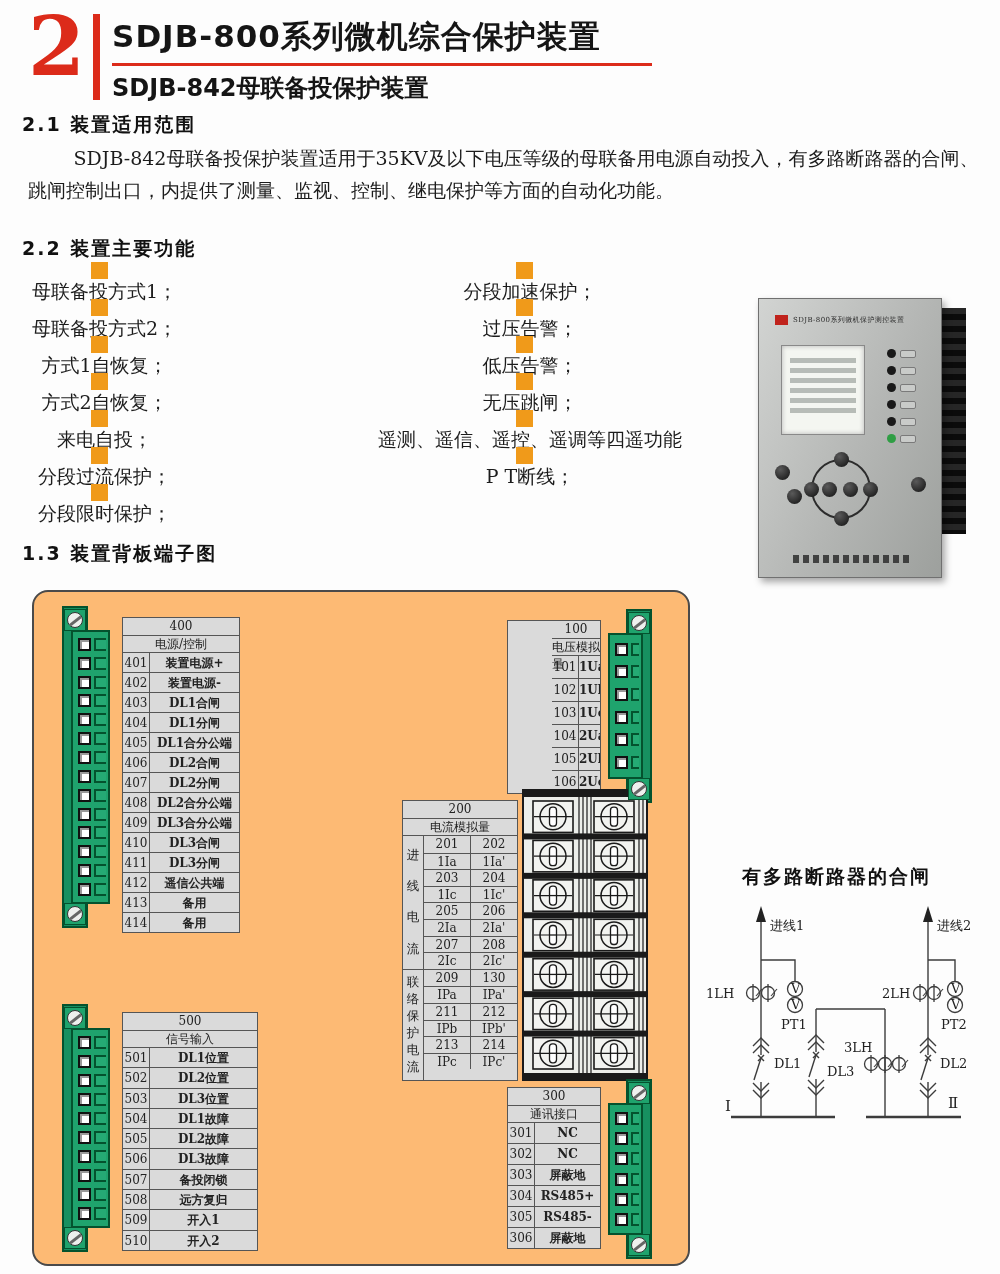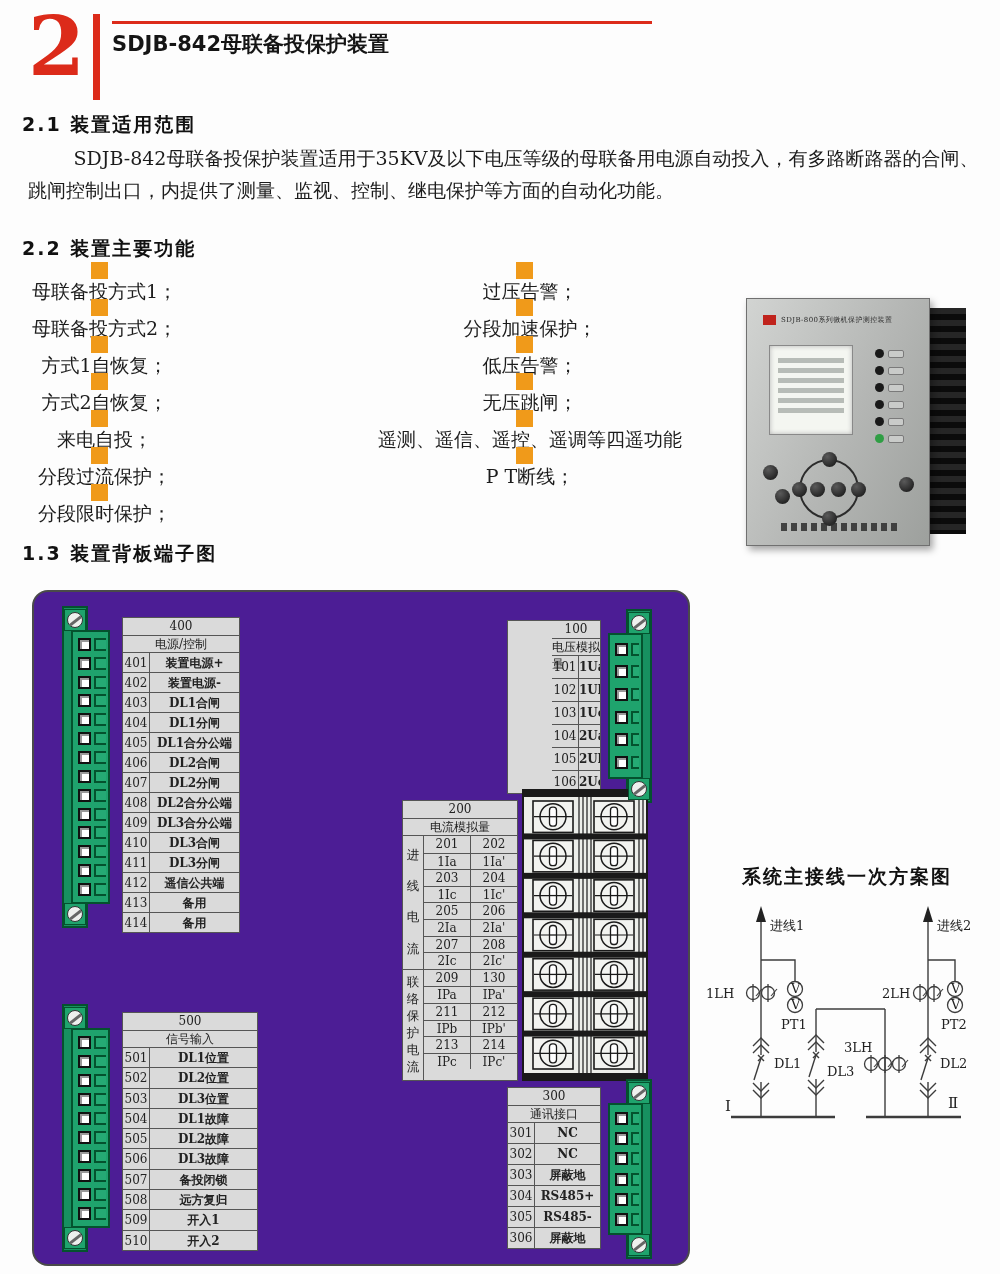--- a/index.html
+++ b/index.html
@@ -15,21 +15,21 @@
   body{position:relative;width:1000px;height:1274px;overflow:hidden;
        font-family:"DejaVu Serif","Liberation Serif",serif;color:var(--ink);}
 
   
   .doc-header{position:absolute;left:28px;top:8px;display:flex;align-items:flex-start;}
   .chapter-num{font-family:"DejaVu Serif",serif;font-weight:bold;font-size:82px;line-height:.95;color:var(--red);}
   .red-bar{width:7px;height:86px;background:var(--red);margin:6px 12px 0 8px;}
   .titles{padding-top:8px;}
   .main-title{font-family:"DejaVu Sans","Liberation Sans",sans-serif;font-weight:bold;font-size:31px;letter-spacing:1px;color:#151515;}
   .red-rule{height:3px;background:var(--red);width:540px;margin:5px 0 6px;}
-  .sub-title{font-family:"DejaVu Sans","Liberation Sans",sans-serif;font-weight:bold;font-size:21px;color:#151515;}
+  .sub-title{font-family:"DejaVu Sans","Liberation Sans",sans-serif;font-weight:bold;font-size:24px;color:#151515;}
 
   .sec-heading{position:absolute;font-family:"DejaVu Sans","Liberation Sans",sans-serif;
                font-weight:bold;font-size:19px;color:#111;letter-spacing:2px;}
   #h21{left:22px;top:112px;}
   #h22{left:22px;top:236px;}
   #h13{left:22px;top:541px;}
 
   .body-par{position:absolute;left:28px;top:142px;width:956px;font-size:19px;line-height:1.7;text-indent:2.4em;color:var(--ink);}
 
   
@@ -37,21 +37,21 @@
   .func-col.left{left:32px;}
   .func-col.right{left:378px;}
   .func-item{display:flex;align-items:center;height:22px;margin-bottom:15px;font-size:19px;flex-direction:column;}
   .bullet{width:17px;height:17px;background:var(--orange);margin-right:11px;flex:none;}
   .func-label{white-space:nowrap;}
 
   
   .device{position:absolute;left:746px;top:298px;width:220px;height:248px;}
   .dev-side{position:absolute;right:0;top:10px;width:50px;height:226px;background:#141414;
             background-image:repeating-linear-gradient(180deg,#262626 0 6px,#0b0b0b 6px 12px);}
-  .dev-front{position:absolute;left:0;top:0;width:184px;height:248px;border:1px solid #707070;
+  .dev-front{position:absolute;left:12px;top:0;width:184px;height:280px;border:1px solid #707070;
              background:linear-gradient(115deg,#d2d4d2,#b4b6b4 55%,#9da09d);box-shadow:3px 4px 7px rgba(0,0,0,.35);}
   .dev-brand{position:absolute;left:16px;top:16px;display:flex;gap:5px;align-items:center;width:160px;}
   .dev-logo{width:13px;height:10px;background:#c0231c;flex:none;}
   .dev-title{font-size:7px;color:#2b2b2b;letter-spacing:.4px;filter:blur(.4px);white-space:nowrap;overflow:hidden;}
   .dev-lcd{position:absolute;left:22px;top:46px;width:84px;height:90px;background:#f4f6f1;border:1px solid #898989;
            box-shadow:inset 0 0 5px #b5b5b5;padding:7px 5px;}
   .lcd-line{height:5px;margin:5px 3px;background:rgba(85,95,90,.38);filter:blur(.6px);}
   .dev-leds{position:absolute;left:128px;top:50px;display:flex;flex-direction:column;gap:8px;}
   .led{display:flex;align-items:center;gap:4px;}
   .led-dot{width:9px;height:9px;border-radius:50%;background:#191919;}
@@ -60,21 +60,21 @@
   .dev-keypad{position:absolute;left:52px;top:160px;width:60px;height:60px;border:2px solid #2c2c2c;border-radius:50%;}
   .kbtn{position:absolute;width:15px;height:15px;border-radius:50%;background:radial-gradient(circle at 35% 30%,#5a5a5a,#101010);}
   .kbtn.up{left:21px;top:-9px;} .kbtn.down{left:21px;bottom:-9px;}
   .kbtn.lf{left:-9px;top:21px;} .kbtn.rt{right:-9px;top:21px;}
   .kbtn.c1{left:9px;top:21px;} .kbtn.c2{left:30px;top:21px;}
   .kbtn.x1{left:16px;top:166px;} .kbtn.x2{left:28px;top:190px;} .kbtn.x3{left:152px;top:178px;}
   .dev-bottom{position:absolute;left:34px;bottom:14px;width:118px;height:8px;
               background:repeating-linear-gradient(90deg,rgba(45,45,45,.85) 0 6px,transparent 6px 10px);filter:blur(.7px);}
 
   
-  .board-box{position:absolute;left:32px;top:590px;width:658px;height:676px;background:#4c1d95;
+  .board-box{position:absolute;left:32px;top:590px;width:658px;height:676px;background:#fdba74;
              border:2px solid #4a4a4a;border-radius:16px;}
 
   
   .gblock{position:absolute;}
   .gb-rail{position:absolute;top:0;bottom:0;width:26px;background:#179060;border:2px solid var(--green-dark);}
   .gblock.left .gb-rail{left:0;} .gblock.right .gb-rail{right:0;}
   .gb-screw{position:absolute;width:22px;height:22px;background:var(--green);border:1px solid var(--green-dark);
             display:flex;align-items:center;justify-content:center;z-index:2;}
   .gblock.left .gb-screw{left:2px;} .gblock.right .gb-screw{right:2px;}
   .gb-screw.top{top:3px;} .gb-screw.bot{bottom:3px;}
@@ -123,20 +123,21 @@
   #scheme text{font-family:"DejaVu Serif",serif;font-size:13px;fill:#222;}
   #scheme .bus-label{font-size:15px;}
 </style>
 </head>
 <body>
 
 <div class="doc-header">
   <div class="chapter-num">2</div>
   <div class="red-bar"></div>
   <div class="titles">
+    <div class="main-title">SDJB-800系列微机综合保护装置</div>
     <div class="red-rule"></div>
     <div class="sub-title">SDJB-842母联备投保护装置</div>
   </div>
 </div>
 
 <div id="h21" class="sec-heading">2.1  装置适用范围</div>
 <div class="body-par">SDJB-842母联备投保护装置适用于35KV及以下电压等级的母联备用电源自动投入，有多路断路器的合闸、跳闸控制出口，内提供了测量、监视、控制、继电保护等方面的自动化功能。</div>
 
 <div id="h22" class="sec-heading">2.2  装置主要功能</div>
 <div class="func-col left">
@@ -165,25 +166,25 @@
       <span class="func-label">分段过流保护；</span>
     </div>
     <div class="func-item">
       <span class="bullet"></span>
       <span class="func-label">分段限时保护；</span>
     </div>
   </div>
 <div class="func-col right">
     <div class="func-item">
       <span class="bullet"></span>
+      <span class="func-label">分段加速保护；</span>
+    </div>
+    <div class="func-item">
+      <span class="bullet"></span>
       <span class="func-label">过压告警；</span>
-    </div>
-    <div class="func-item">
-      <span class="bullet"></span>
-      <span class="func-label">分段加速保护；</span>
     </div>
     <div class="func-item">
       <span class="bullet"></span>
       <span class="func-label">低压告警；</span>
     </div>
     <div class="func-item">
       <span class="bullet"></span>
       <span class="func-label">无压跳闸；</span>
     </div>
     <div class="func-item">
@@ -771,21 +772,21 @@
           <span class="pin-tab"></span>
         </div>
         <div class="pin">
           <span class="pin-sq"></span>
           <span class="pin-tab"></span>
         </div>
       </div>
   </div>
 </div>
 
-<div class="scheme-title">系统主接线一次方案图</div>
+<div class="scheme-title">有多路断路器的合闸</div>
 <svg id="scheme" width="302" height="260" viewBox="0 0 302 260">
   <g id="sch-lines" stroke="#3c3c3c" stroke-width="1.4" fill="none">
       <line x1="33" y1="225" x2="137" y2="225" stroke-width="2.4"></line>
       <line x1="168" y1="225" x2="263" y2="225" stroke-width="2.4"></line>
       <line x1="63" y1="22" x2="63" y2="163" stroke-width="1.4"></line>
       <line x1="63" y1="190" x2="63" y2="225" stroke-width="1.4"></line>
       <polyline points="55,154 63,146 71,154"></polyline>
       <polyline points="55,161 63,153 71,161"></polyline>
       <line x1="60" y1="163" x2="66" y2="169" stroke-width="1.4"></line>
       <line x1="66" y1="163" x2="60" y2="169" stroke-width="1.4"></line>

